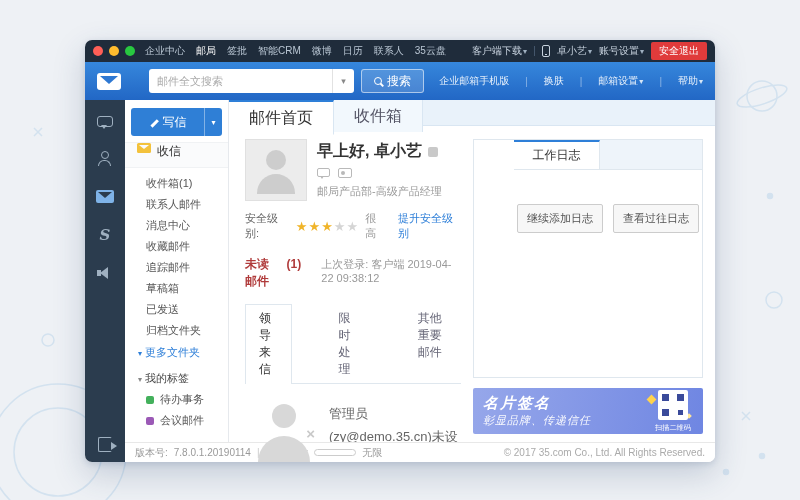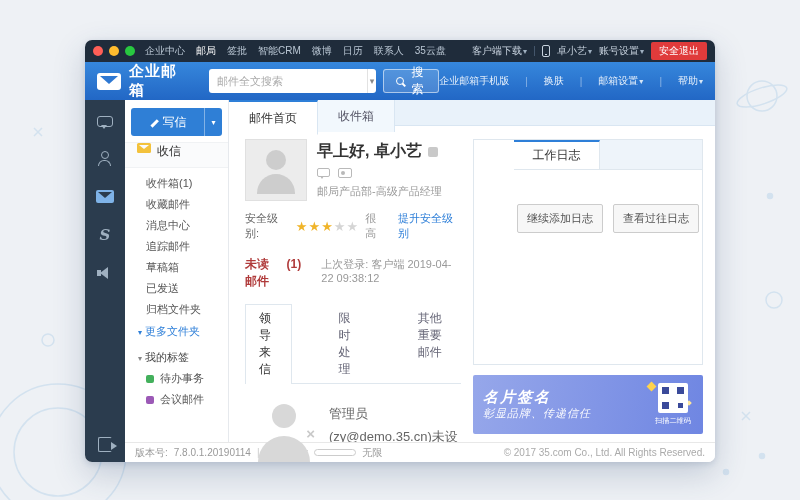--- a/index.html
+++ b/index.html
@@ -83,21 +83,21 @@
   .folder-item { height:21px; line-height:21px; padding-left:21px; font-size:11px; color:#555; cursor:pointer; white-space:nowrap; }
   .more-folders { height:22px; line-height:22px; padding-left:13px; font-size:11px; color:#2e7fd8; cursor:pointer; }
   .more-folders .tri { font-size:8px; margin-right:3px; }
   .fold-sec { height:22px; line-height:22px; padding-left:13px; font-size:11px; color:#444; cursor:pointer; margin-top:4px; }
   .fold-sec .tri { font-size:8px; color:#888; margin-right:3px; }
   .tag-item { height:21px; display:flex; align-items:center; gap:6px; padding-left:21px; font-size:11px; color:#555; cursor:pointer; }
   .tag-dot { width:8px; height:8px; border-radius:2px; flex:none; }
   
   .content-wrap { flex:1; display:flex; flex-direction:column; min-width:0; background:#fff; }
   .tabsbar { height:26px; flex:none; background:#e9f2fa; border-bottom:1px solid #d9e6f2; display:flex; }
-  .tab { padding:16px 20px; display:flex; align-items:center; font-size:12px; color:#556; cursor:pointer; border-right:1px solid #d9e6f2; }
+  .tab { padding:16px 20px; display:flex; align-items:center; font-size:16px; color:#556; cursor:pointer; border-right:1px solid #d9e6f2; }
   .tab.active { background:#fff; color:#333; border-top:2px solid #2e7fd8; margin-bottom:-1px; border-bottom:1px solid #fff; }
   .tab.inactive { background:#f2f8fd; }
   .content-body { flex:1; display:flex; gap:12px; padding:13px 12px 8px 16px; min-height:0; }
   .left-col { flex:1; min-width:0; }
   .profile { display:flex; gap:10px; }
   .avatar { width:62px; height:62px; background:#ececec; border:1px solid #e0e0e0; position:relative; overflow:hidden; flex:none; }
   .avatar::before { content:""; position:absolute; left:50%; top:10px; transform:translateX(-50%); width:20px; height:20px; border-radius:50%; background:#cdcdcd; }
   .avatar::after { content:""; position:absolute; left:50%; bottom:6px; transform:translateX(-50%); width:38px; height:20px; border-radius:19px 19px 0 0; background:#cdcdcd; }
   .pinfo { padding-top:2px; }
   .greet-row { display:flex; align-items:center; gap:6px; }
@@ -130,21 +130,21 @@
   .notice-text { font-size:13px; color:#666; line-height:1.8; max-width:200px; }
   .notice-link { color:#2e7fd8; text-decoration:underline; cursor:pointer; }
   
   .right-col { width:230px; flex:none; display:flex; flex-direction:column; }
   .worklog { flex:1; border:1px solid #dfe7ee; display:flex; flex-direction:column; margin-bottom:10px; min-height:0;padding-left:40px; }
   .worklog-head { height:30px; flex:none; background:#eef4fa; border-bottom:1px solid #dfe7ee; display:flex; }
   .worklog-tab { width:86px; background:#fff; border-right:1px solid #dfe7ee; border-top:2px solid #2e7fd8; display:flex; align-items:center; justify-content:center; font-size:12px; color:#333; cursor:pointer; }
   .worklog-body { padding-top:34px; display:flex; justify-content:center; gap:10px; align-items:flex-start; }
   .wl-btn { background:#f7f7f7; border:1px solid #ccc; border-radius:2px; color:#555; font-size:11px; padding:6px 9px; cursor:pointer; font-family:inherit; }
   
-  .banner { height:59px; flex:none; background:linear-gradient(100deg,#96a7ea 0%,#8195e6 55%,#6f86e2 100%); border-radius:2px; position:relative; overflow:hidden; display:flex; align-items:center; padding:0 10px; }
+  .banner { height:46px; flex:none; background:linear-gradient(100deg,#96a7ea 0%,#8195e6 55%,#6f86e2 100%); border-radius:2px; position:relative; overflow:hidden; display:flex; align-items:center; padding:0 10px; }
   .banner-text { color:#fff; font-family:"DejaVu Serif",serif; font-style:italic; line-height:1.35; }
   .banner-line1 { font-size:15px; font-weight:bold; letter-spacing:2px; }
   .banner-line2 { font-size:11px; letter-spacing:1px; opacity:.95; }
   .qr-wrap { margin-left:auto; display:flex; flex-direction:column; align-items:center; gap:2px; }
   .qr { width:30px; height:30px; background:#fff; border-radius:2px; position:relative; }
   .qr::before { content:""; position:absolute; left:4px; top:4px; width:7px; height:7px; background:#3a4a9a; box-shadow:15px 0 0 #3a4a9a, 0 15px 0 #3a4a9a; }
   .qr::after { content:""; position:absolute; right:5px; bottom:5px; width:5px; height:5px; background:#3a4a9a; }
   .qr-label { font-size:8px; color:#fff; transform:scale(.9); white-space:nowrap; }
   .sparkle { position:absolute; width:7px; height:7px; background:#ffd34d; transform:rotate(45deg); right:48px; top:8px; }
   .sparkle2 { position:absolute; width:4px; height:4px; background:#ffe79a; transform:rotate(45deg); right:12px; top:26px; }
@@ -197,21 +197,20 @@
       <span class="tb-sep"></span>
       <span class="phone-icon"></span>
       <span><span>卓小艺</span><span class="caret">▾</span></span>
       <span><span>账号设置</span><span class="caret">▾</span></span>
       <button class="logout-btn">安全退出</button>
     </div>
   </div>
 
   <div class="bluebar">
     <span class="logo-env"></span>
-    <span class="brand">企业邮箱</span>
     <div class="searchbox">
       <input type="text" placeholder="邮件全文搜索" style="">
       <span class="search-dd">▾</span>
     </div>
     <button class="search-btn">
       <span class="mag"></span>
       <span>搜索</span>
     </button>
     <div class="bluebar-links">
       <span class="lk">企业邮箱手机版</span>
@@ -246,22 +245,23 @@
               <span>写信</span>
             </button>
             <button class="compose-dd">▾</button>
           </div>
           <div class="receive-row">
             <span class="mini-env"></span>
             <span class="lbl">收信</span>
           </div>
           <div class="folder-list">
             <div class="folder-item">收件箱(1)</div>
+            <div class="folder-item">联系人邮件</div>
+            <div class="folder-item">消息中心</div>
             <div class="folder-item">收藏邮件</div>
-            <div class="folder-item">消息中心</div>
             <div class="folder-item">追踪邮件</div>
             <div class="folder-item">草稿箱</div>
             <div class="folder-item">已发送</div>
             <div class="folder-item">归档文件夹</div>
             <div class="more-folders"><span class="tri">▾</span><span>更多文件夹</span></div>
             <div class="fold-sec"><span class="tri">▾</span><span>我的标签</span></div>
             <div class="tag-item">
                 <span class="tag-dot" style="background-color: rgb(67, 176, 92);"></span>
                 <span>待办事务</span>
               </div>

